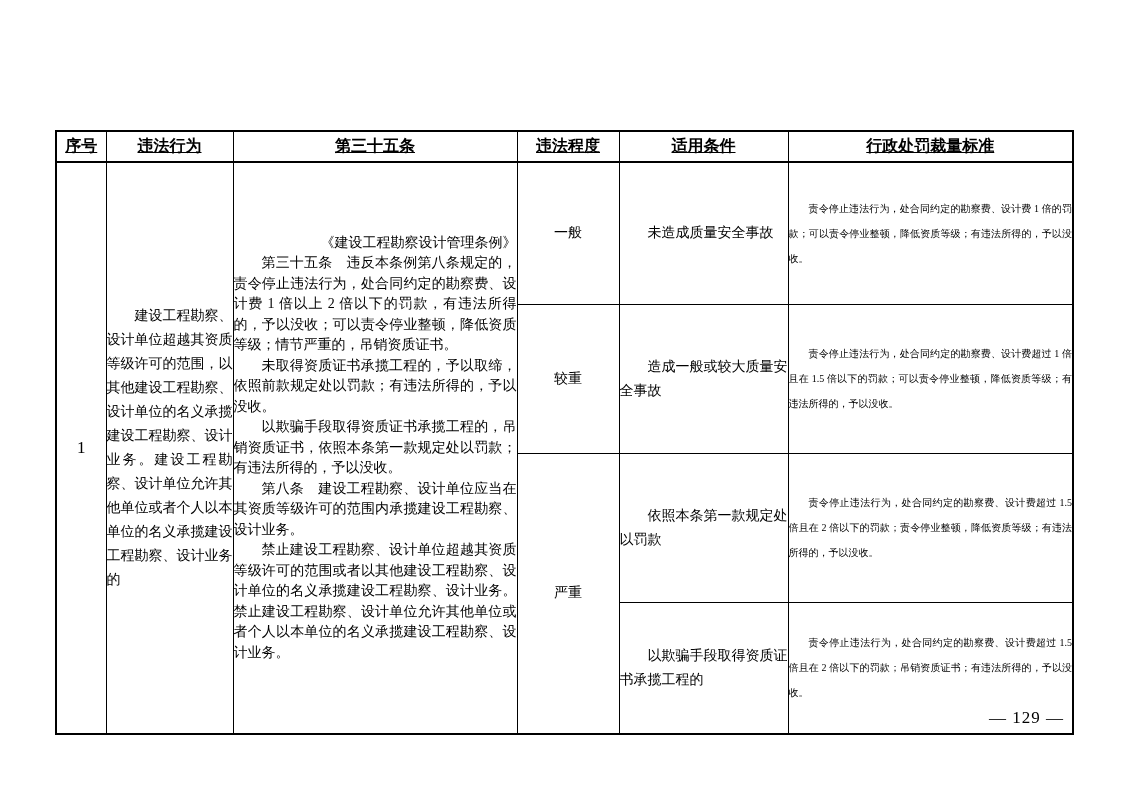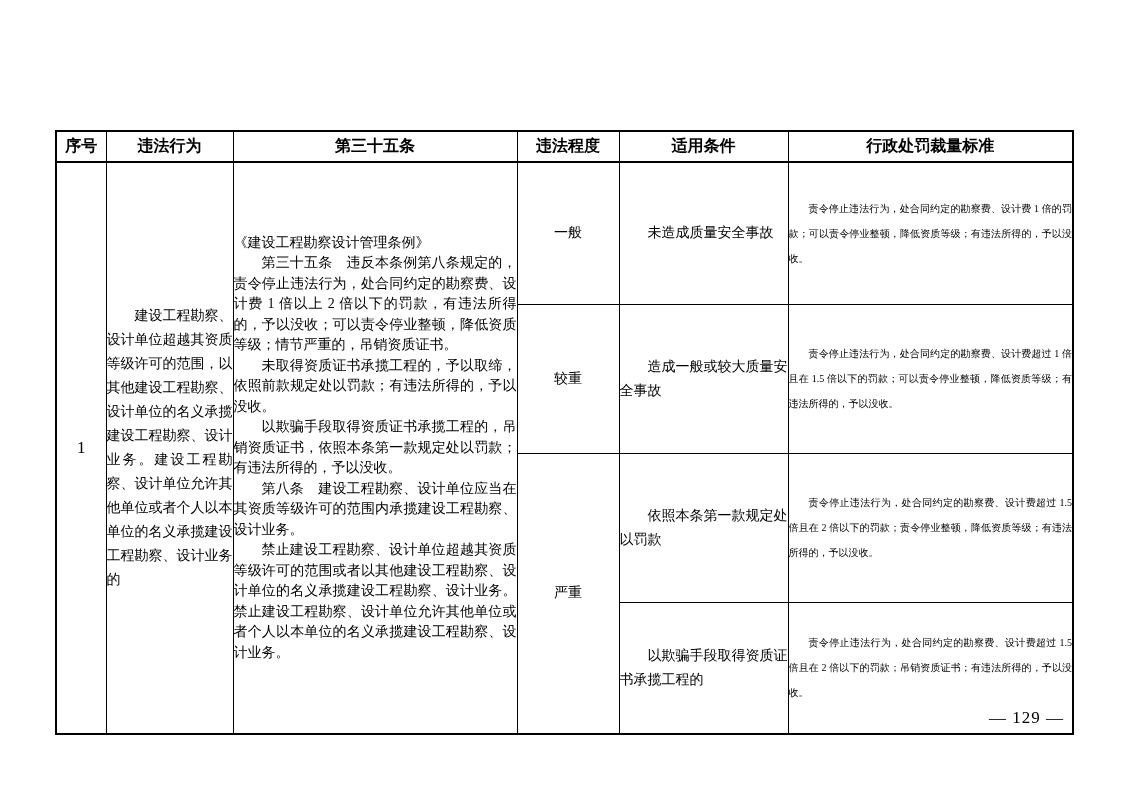--- a/index.html
+++ b/index.html
@@ -31,28 +31,29 @@
     vertical-align:middle;
     padding:0;
     overflow:hidden;
   }
   .main-table thead tr{height:31px;}
   .main-table th{
     font-family:"Liberation Sans","DejaVu Sans",sans-serif;
     font-weight:bold;font-size:16px;
     text-align:center;
     border-bottom:2px solid #000;
+    text-decoration:underline;
   }
   tr.r1{height:142px;}
   tr.r2{height:149px;}
   tr.r3{height:149px;}
   tr.r4{height:132px;}
   p{margin:0;}
   .indent{text-indent:2em;}
-  .center-line{text-align:left;text-indent:0;}
+  .center-line{text-align:right;text-indent:0;}
   .cell-index{
     text-align:center;
     font-size:17px;
   }
   .cell-violation{
     font-size:14px;line-height:24px;
     padding:0 7px;
     text-align:justify;
   }
   .cell-legal{

